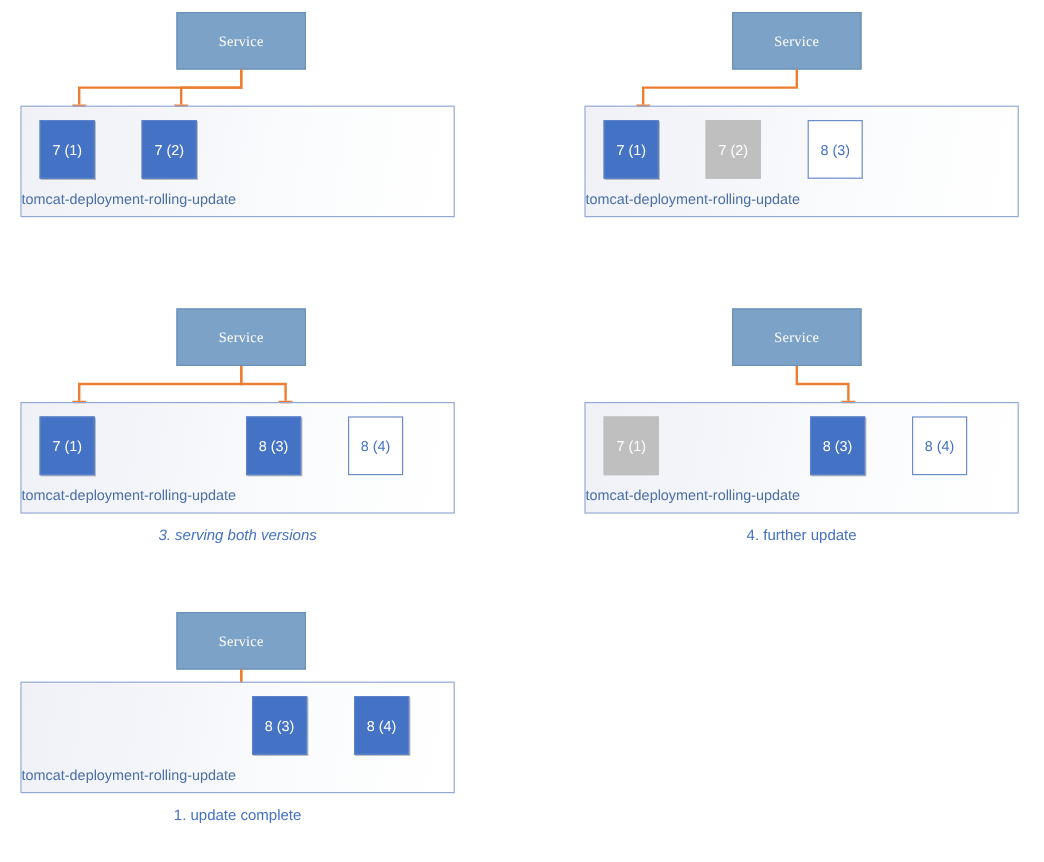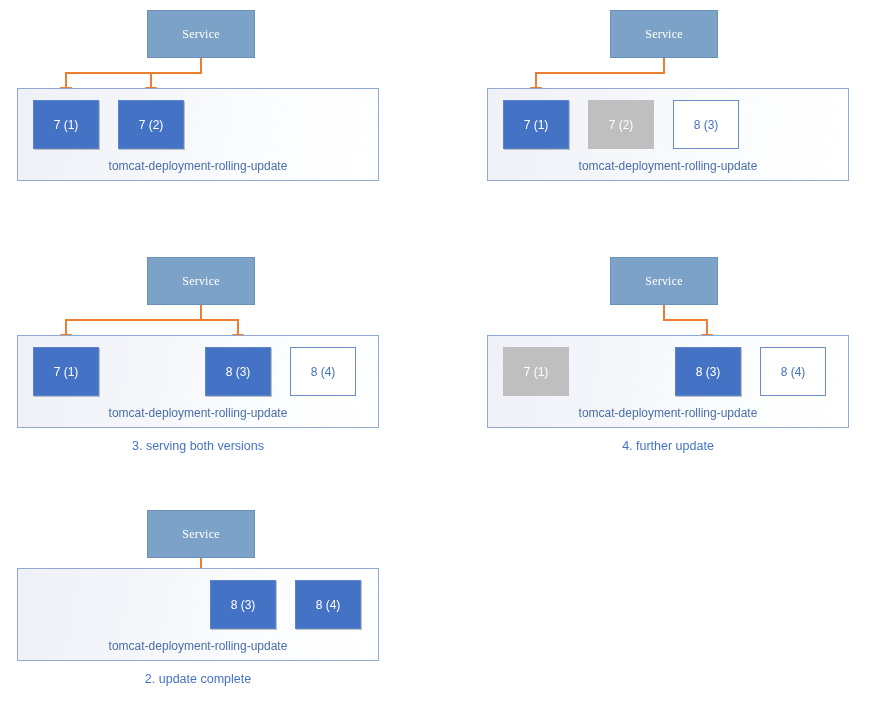--- a/index.html
+++ b/index.html
@@ -46,30 +46,29 @@
     position: absolute;
     box-sizing: border-box;
     border: 1px solid #92A9D4;
     background: linear-gradient(100deg, #EFF1F7 0%, #F4F6FA 35%, #FBFCFD 65%, #FFFFFF 100%);
   }
   .deployment-label {
     position: absolute;
     left: 0;
     right: 0;
     bottom: 7px;
-    text-align: center;
     color: #4A6FA8;
     font-size: 12px;
   }
 
   
   .pod {
     position: absolute;
     box-sizing: border-box;
-    width: 66px;
+    width: 46px;
     height: 49px;
     display: flex;
     align-items: center;
     justify-content: center;
     font-size: 12px;
   }
   .pod.active {
     background: #4472C4;
     border: 1px solid #5B83CB;
     box-shadow: 1px 1px 0 0 rgba(140,140,140,.55);
@@ -188,21 +187,21 @@
   <div class="pod active" style="left:33px; top:102px;">
     <span>7 (1)</span>
   </div>
   <div class="pod active" style="left:205px; top:102px;">
     <span>8 (3)</span>
   </div>
   <div class="pod pending" style="left:290px; top:102px;">
     <span>8 (4)</span>
   </div>
 
-  <div class="caption" style="left:17px; top:194px; width:362px;">3. serving both versions</div>
+  <div class="caption" style="left:17px; top:194px; width:362px;font-style:italic;">3. serving both versions</div>
 </div>
 
 <div class="panel" style="left:435px; top:245px;">
 
   <div class="service-box" style="left:175px; top:12px;">
     <span class="service-label">Service</span>
   </div>
 
   <svg class="connectors" viewBox="0 0 435 240">
     <g fill="none" stroke="#ED7D31" stroke-width="2">
@@ -247,14 +246,14 @@
     <span class="deployment-label">tomcat-deployment-rolling-update</span>
   </div>
 
   <div class="pod active" style="left:210px; top:90px;">
     <span>8 (3)</span>
   </div>
   <div class="pod active" style="left:295px; top:90px;">
     <span>8 (4)</span>
   </div>
 
-  <div class="caption" style="left:17px; top:182px; width:362px;">2. update complete</div>
+  <div class="caption" style="left:17px; top:182px; width:362px;">1. update complete</div>
 </div>
 
 </body></html>

